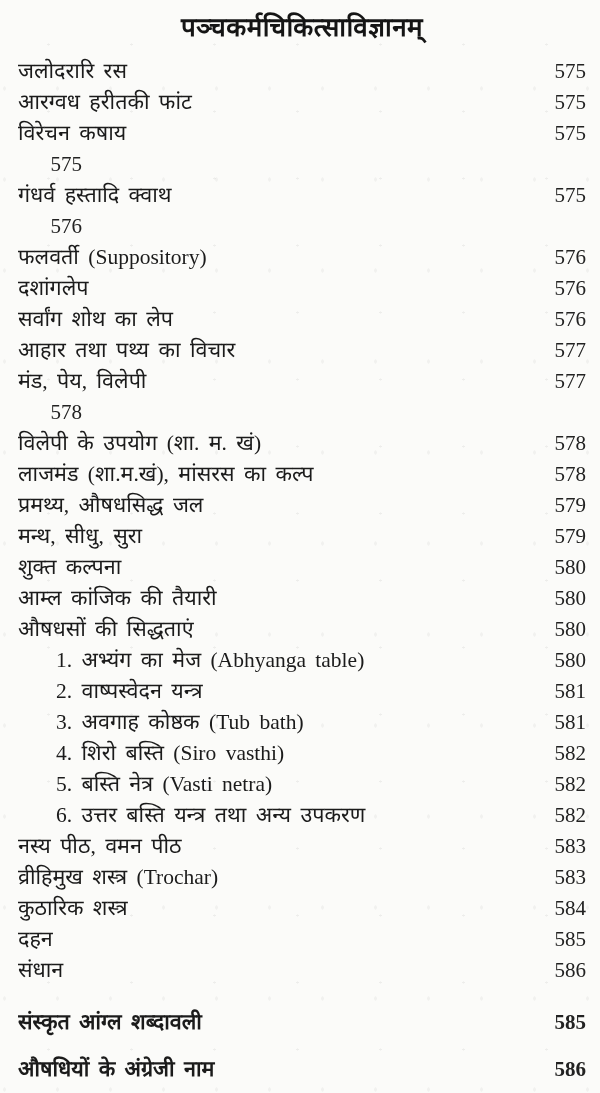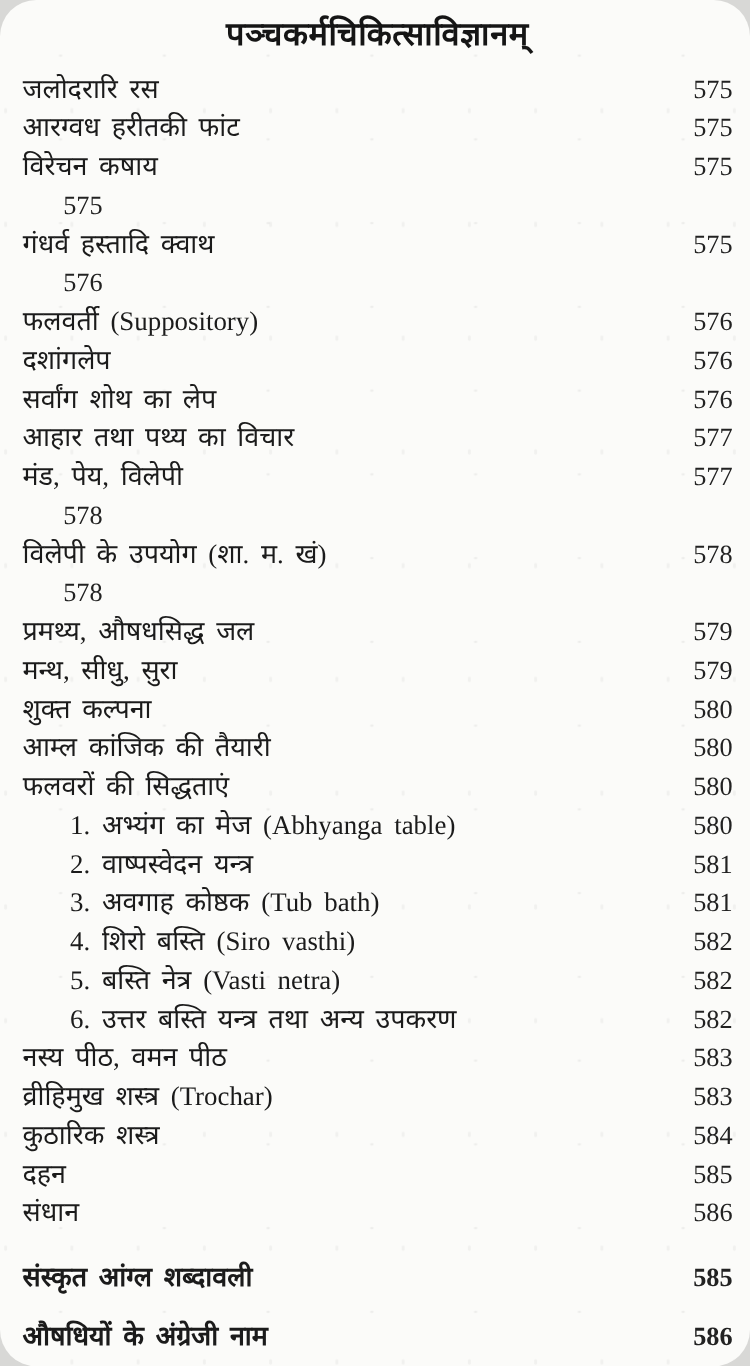--- a/index.html
+++ b/index.html
@@ -19,21 +19,20 @@
     
     background-image:
       radial-gradient(rgba(60,60,60,0.07) 1px, transparent 1.6px),
       radial-gradient(rgba(60,60,60,0.05) 1px, transparent 1.6px);
     background-size: 83px 67px, 53px 91px;
     background-position: 7px 11px, 31px 43px;
     color: #1b1b1b;
     overflow: hidden;
     box-sizing: border-box;
     padding: 6px 14px 0 18px;
-    border-radius: 29px;
   }
   .page-title {
     text-align: center;
     font-weight: 700;
     font-size: 26px;
     line-height: 44px;
     letter-spacing: 0.5px;
     color: #151515;
   }
   .toc-list {
@@ -138,20 +137,21 @@
   <div class="row">
     <span class="page">578</span>
   </div>
 
   <div class="row">
     <span class="label">विलेपी के उपयोग (शा. म. खं)</span>
     <span class="page">578</span>
   </div>
 
   <div class="row">
+    <span class="label">लाजमंड (शा.म.खं), मांसरस का कल्प</span>
     <span class="page">578</span>
   </div>
 
   <div class="row">
     <span class="label">प्रमथ्य, औषधसिद्ध जल</span>
     <span class="page">579</span>
   </div>
 
   <div class="row">
     <span class="label">मन्थ, सीधु, सुरा</span>
@@ -162,21 +162,21 @@
     <span class="label">शुक्त कल्पना</span>
     <span class="page">580</span>
   </div>
 
   <div class="row">
     <span class="label">आम्ल कांजिक की तैयारी</span>
     <span class="page">580</span>
   </div>
 
   <div class="row">
-    <span class="label">फलवरों की सिद्धताएं</span>
+    <span class="label">औषधसों की सिद्धताएं</span>
     <span class="page">580</span>
   </div>
 
   <div class="row indent">
     <span class="label">1.  अभ्यंग का मेज (Abhyanga table)</span>
     <span class="page">580</span>
   </div>
 
   <div class="row indent">
     <span class="label">2.  वाष्पस्वेदन यन्त्र</span>

